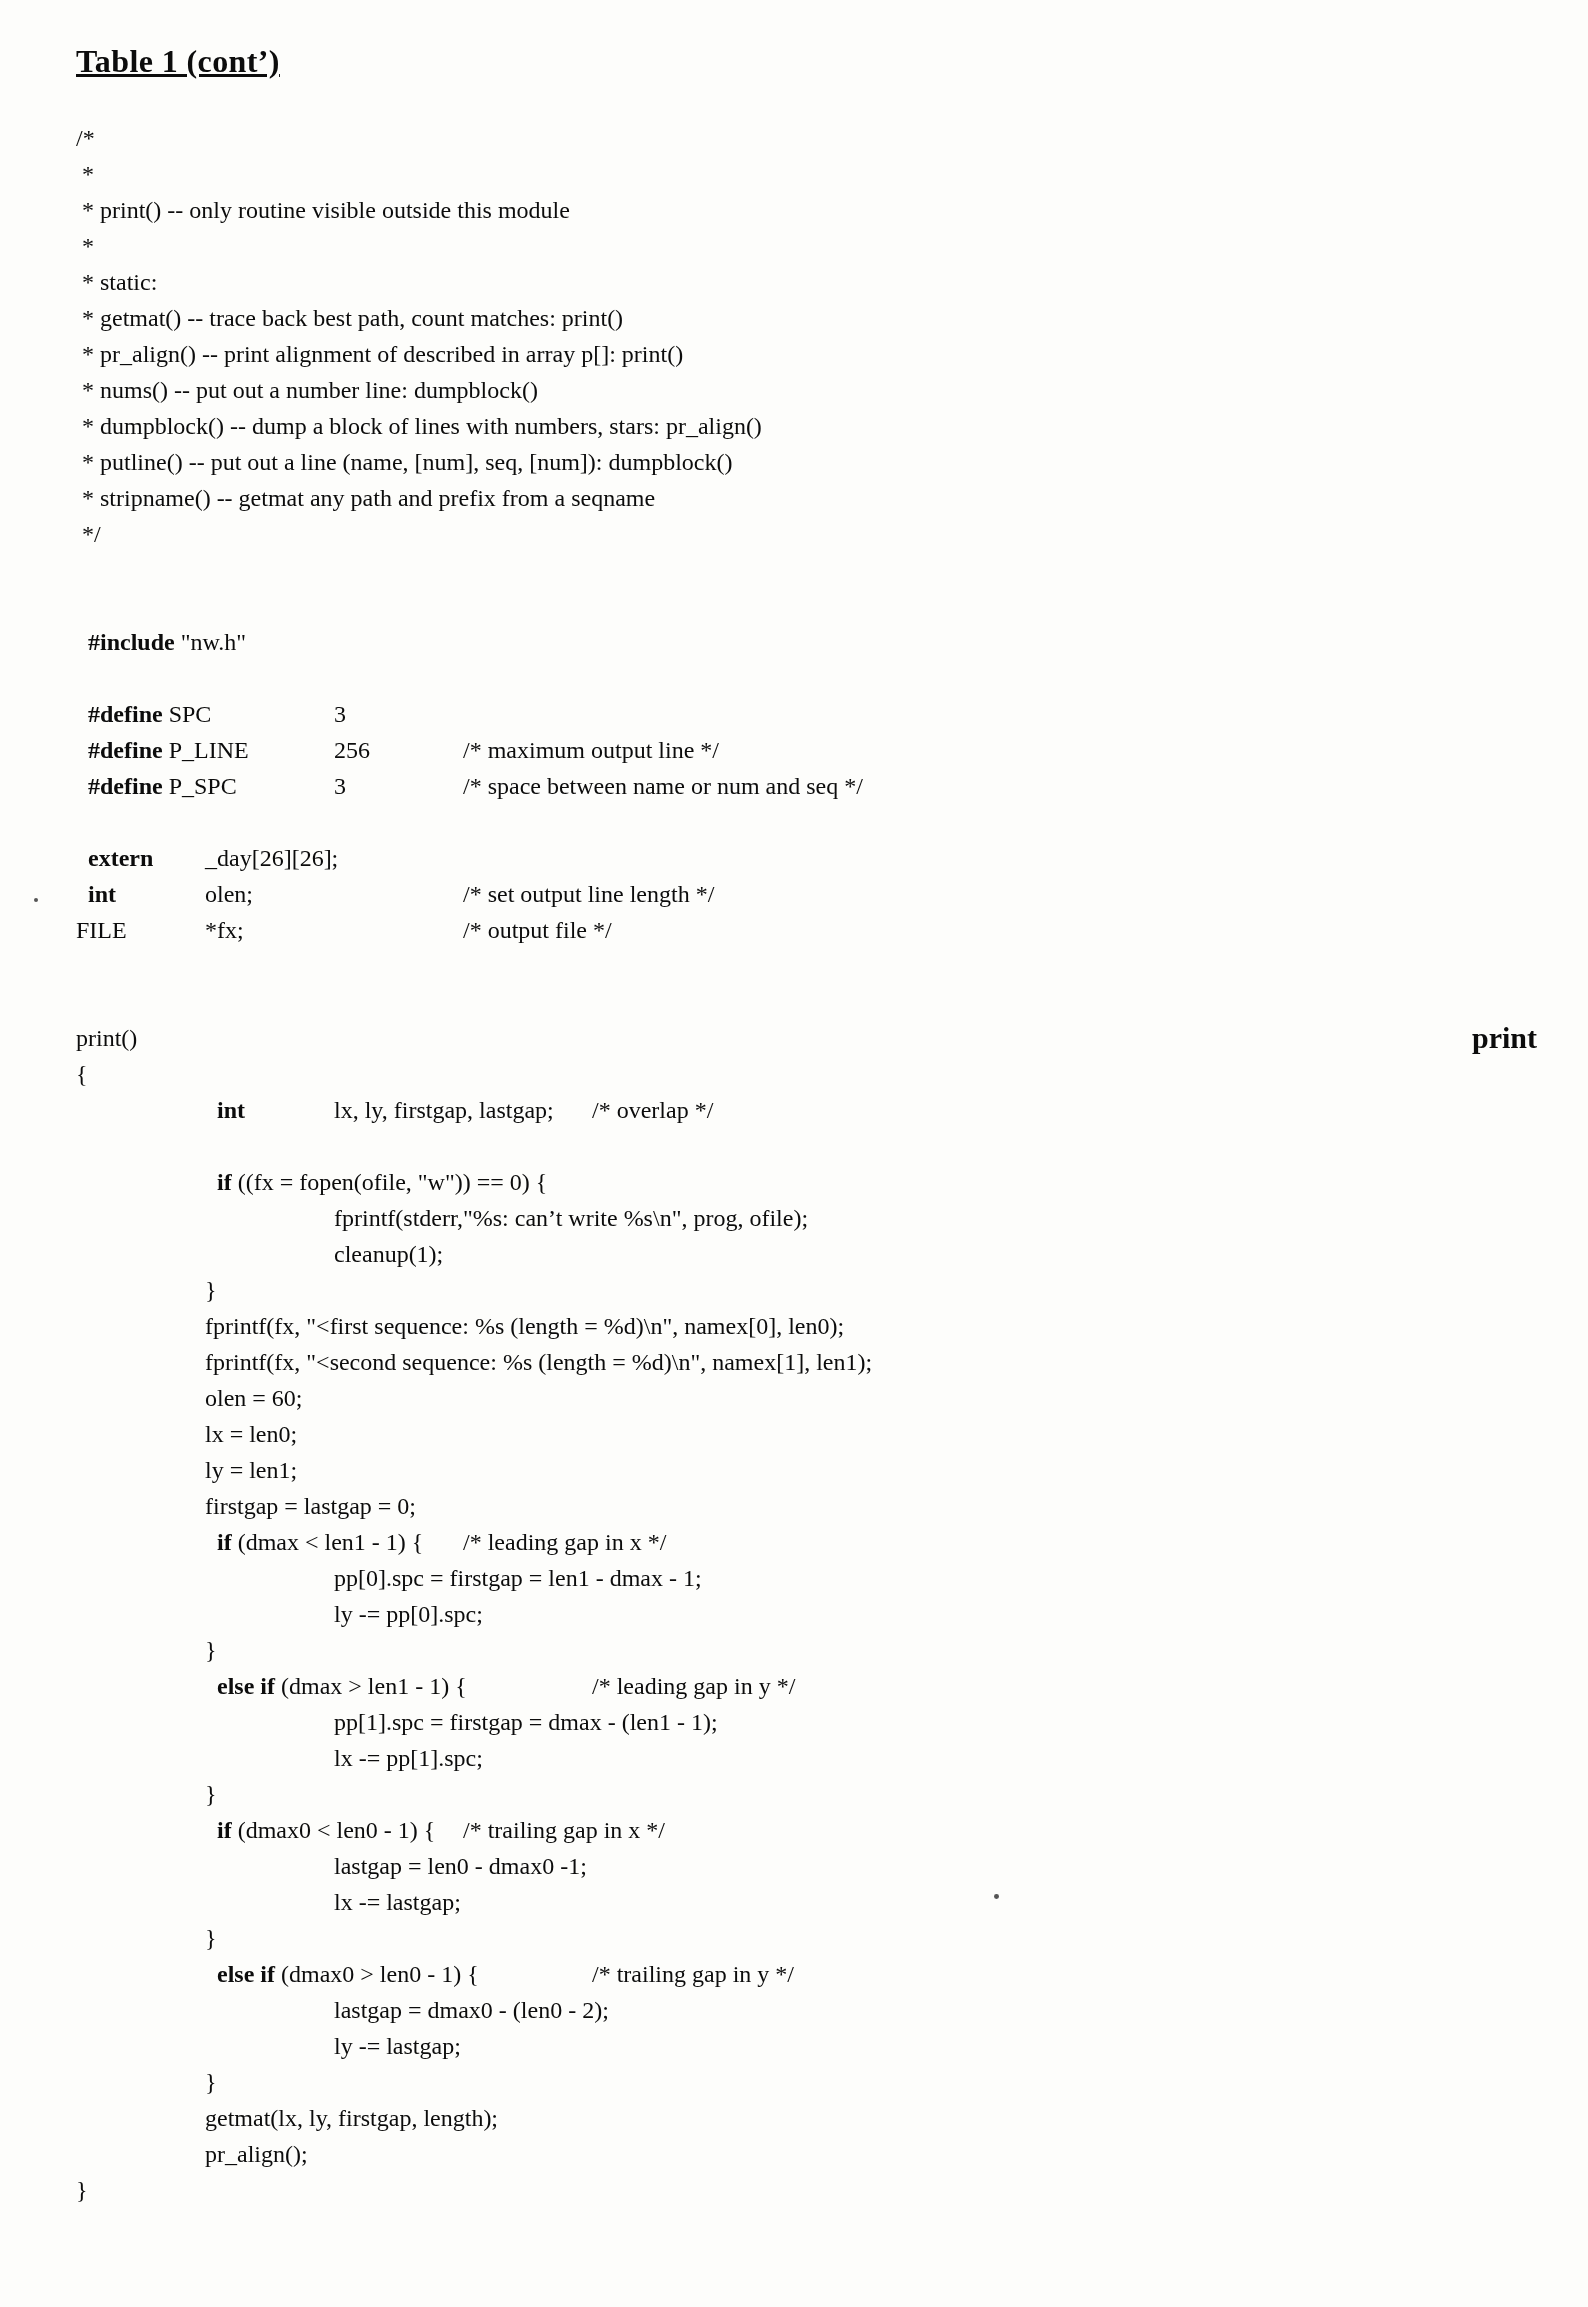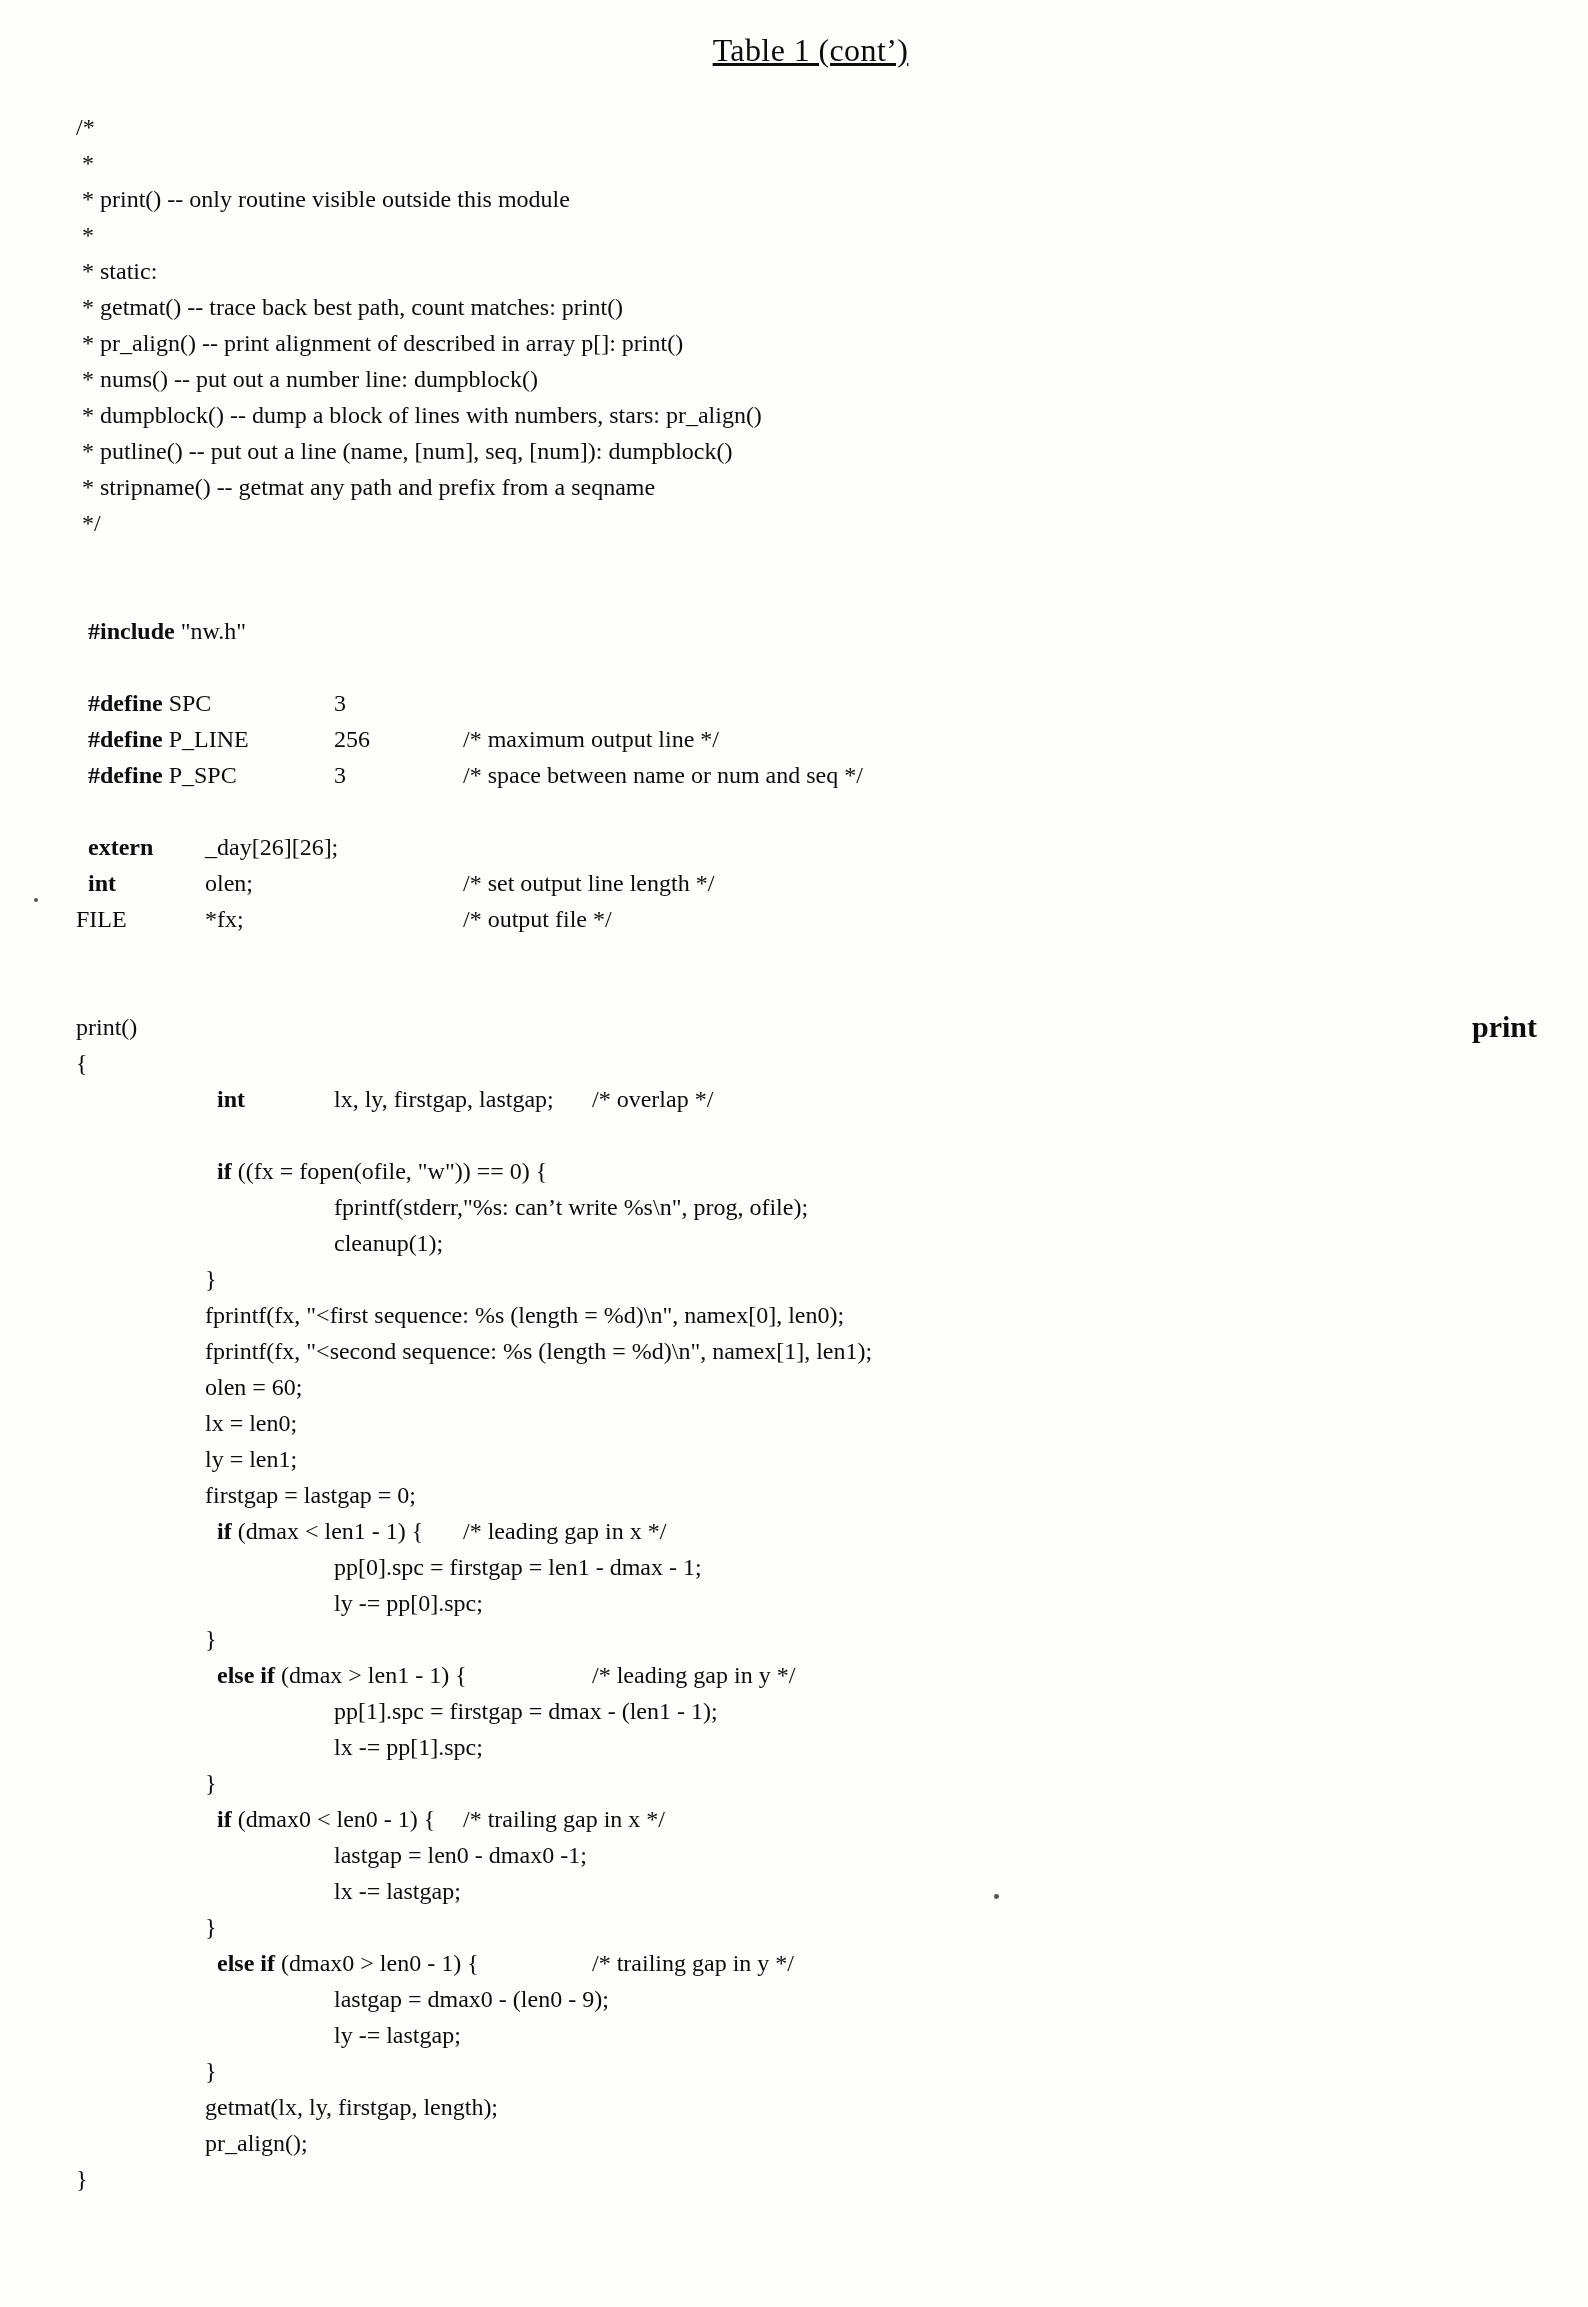--- a/index.html
+++ b/index.html
@@ -13,26 +13,25 @@
     height: 2307px;
     margin: 0 auto;
     background: #fdfdfb;
     color: #0c0c0c;
     font-family: "Liberation Serif", "DejaVu Serif", serif;
     box-sizing: border-box;
     padding: 29px 44px 0 76px;
     overflow: hidden;
   }
   .title {
-    text-align: center;
-    font-weight: normal;
+    font-weight: bold;
     font-size: 32px;
     line-height: 42px;
     text-decoration: underline;
-    margin: 0 0 38px 0;
+    margin: 11px 0 38px 0;
     letter-spacing: 0.4px;
   }
   .code {
     font-size: 24px;
     line-height: 36px;
   }
   .line {
     position: relative;
     white-space: pre;
     -moz-tab-size: 129px;
@@ -105,21 +104,21 @@
       <div class="line"><span>	}</span></div>
       <div class="line"><span>	</span><span class="b">else if</span><span> (dmax &gt; len1 - 1) {	/* leading gap in y */</span></div>
       <div class="line"><span>		pp[1].spc = firstgap = dmax - (len1 - 1);</span></div>
       <div class="line"><span>		lx -= pp[1].spc;</span></div>
       <div class="line"><span>	}</span></div>
       <div class="line"><span>	</span><span class="b">if</span><span> (dmax0 &lt; len0 - 1) {	/* trailing gap in x */</span></div>
       <div class="line"><span>		lastgap = len0 - dmax0 -1;</span></div>
       <div class="line"><span>		lx -= lastgap;</span></div>
       <div class="line"><span>	}</span></div>
       <div class="line"><span>	</span><span class="b">else if</span><span> (dmax0 &gt; len0 - 1) {	/* trailing gap in y */</span></div>
-      <div class="line"><span>		lastgap = dmax0 - (len0 - 9);</span></div>
+      <div class="line"><span>		lastgap = dmax0 - (len0 - 2);</span></div>
       <div class="line"><span>		ly -= lastgap;</span></div>
       <div class="line"><span>	}</span></div>
       <div class="line"><span>	getmat(lx, ly, firstgap, length);</span></div>
       <div class="line"><span>	pr_align();</span></div>
       <div class="line"><span>}</span></div>
     </div>
 
   <div class="speck" style="left:34px; top:898px; width:4px; height:4px;"></div>
   <div class="speck" style="left:994px; top:1894px; width:4.8px; height:4.8px;"></div>
 </div>

